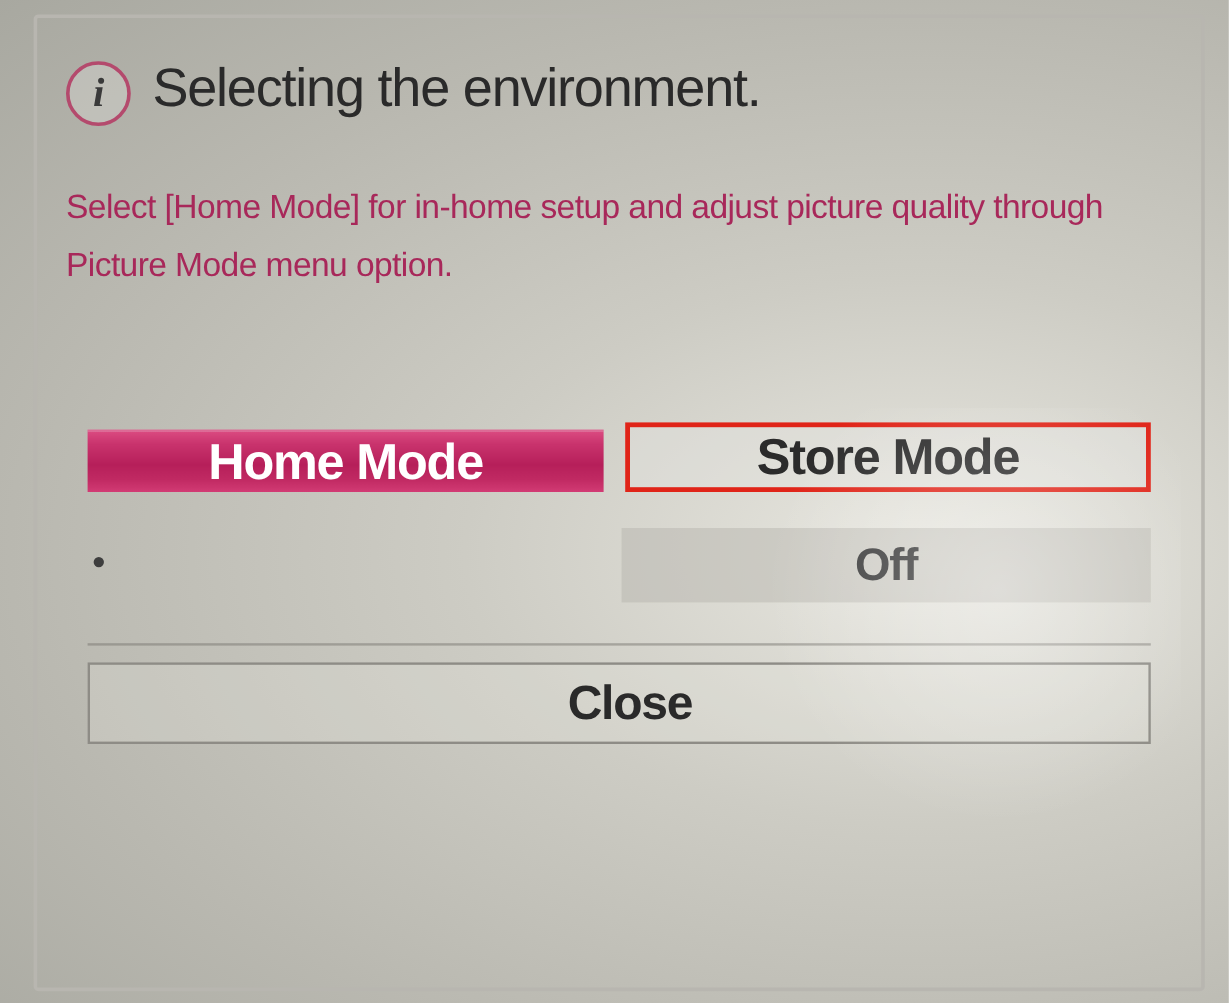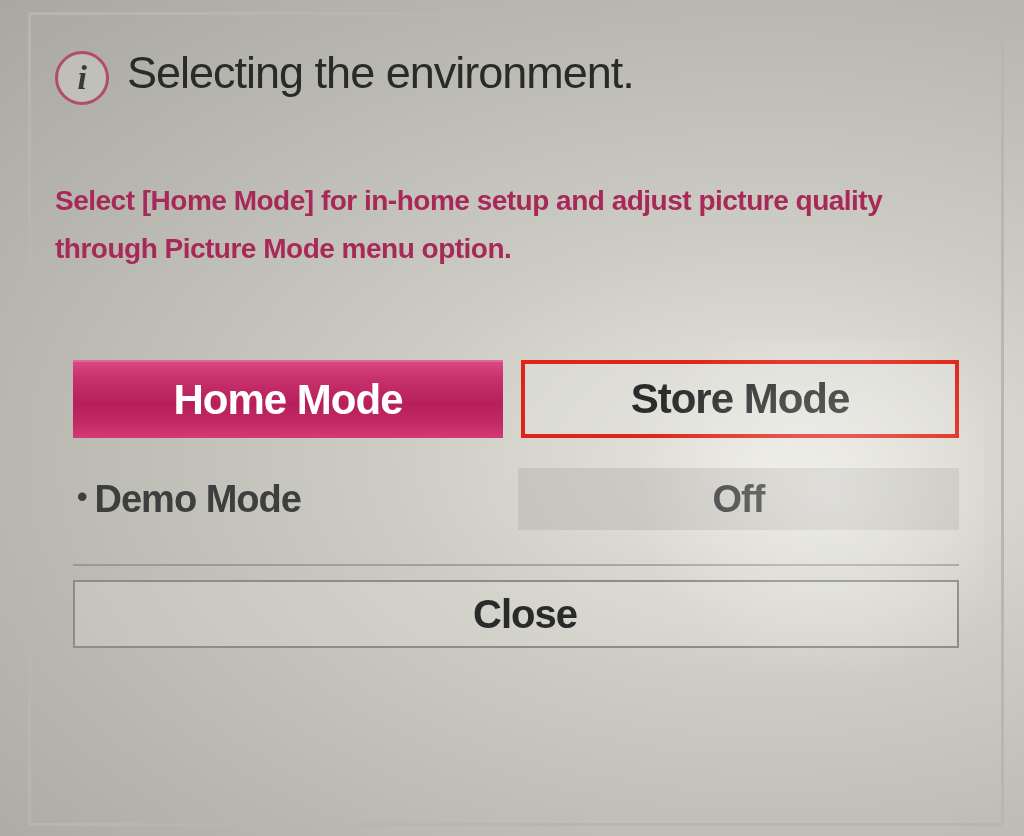--- a/index.html
+++ b/index.html
@@ -59,34 +59,35 @@
   .title-line {
     font-size: 45px;
     font-weight: normal;
     color: #2a2a2a;
     line-height: 1.25;
     letter-spacing: -1px;
   }
 
   
   .description {
-    margin-top: 72px;
+    margin-top: 44px;
     color: #a8285a;
     font-size: 28px;
-    font-weight: bold;
+    font-weight: normal;
     line-height: 1.7;
     letter-spacing: -0.5px;
   }
 
   
   .mode-row {
     display: flex;
     gap: 18px;
     margin: 88px 18px 0 18px;
     height: 78px;
+    align-items: flex-end;
   }
   .mode-btn {
     flex: 1 1 0;
     border: none;
     font-family: inherit;
     font-size: 42px;
     font-weight: bold;
     letter-spacing: -1px;
     display: flex;
     align-items: center;
@@ -193,21 +194,20 @@
   <div class="description">Select [Home Mode] for in-home setup and adjust picture quality through Picture Mode menu option.</div>
 
   <div class="mode-row">
     <button class="mode-btn active">Home Mode</button>
     <button class="mode-btn inactive">Store Mode</button>
   </div>
 
   <div class="demo-row">
     <div class="demo-label-cell">
       <span class="bullet">•</span>
-      <span>Demo Mode</span>
     </div>
     <div class="demo-value-cell">Off</div>
   </div>
 
   <div class="divider"></div>
 
   <div class="close-row">
     <button class="close-btn">Close</button>
   </div>
 

